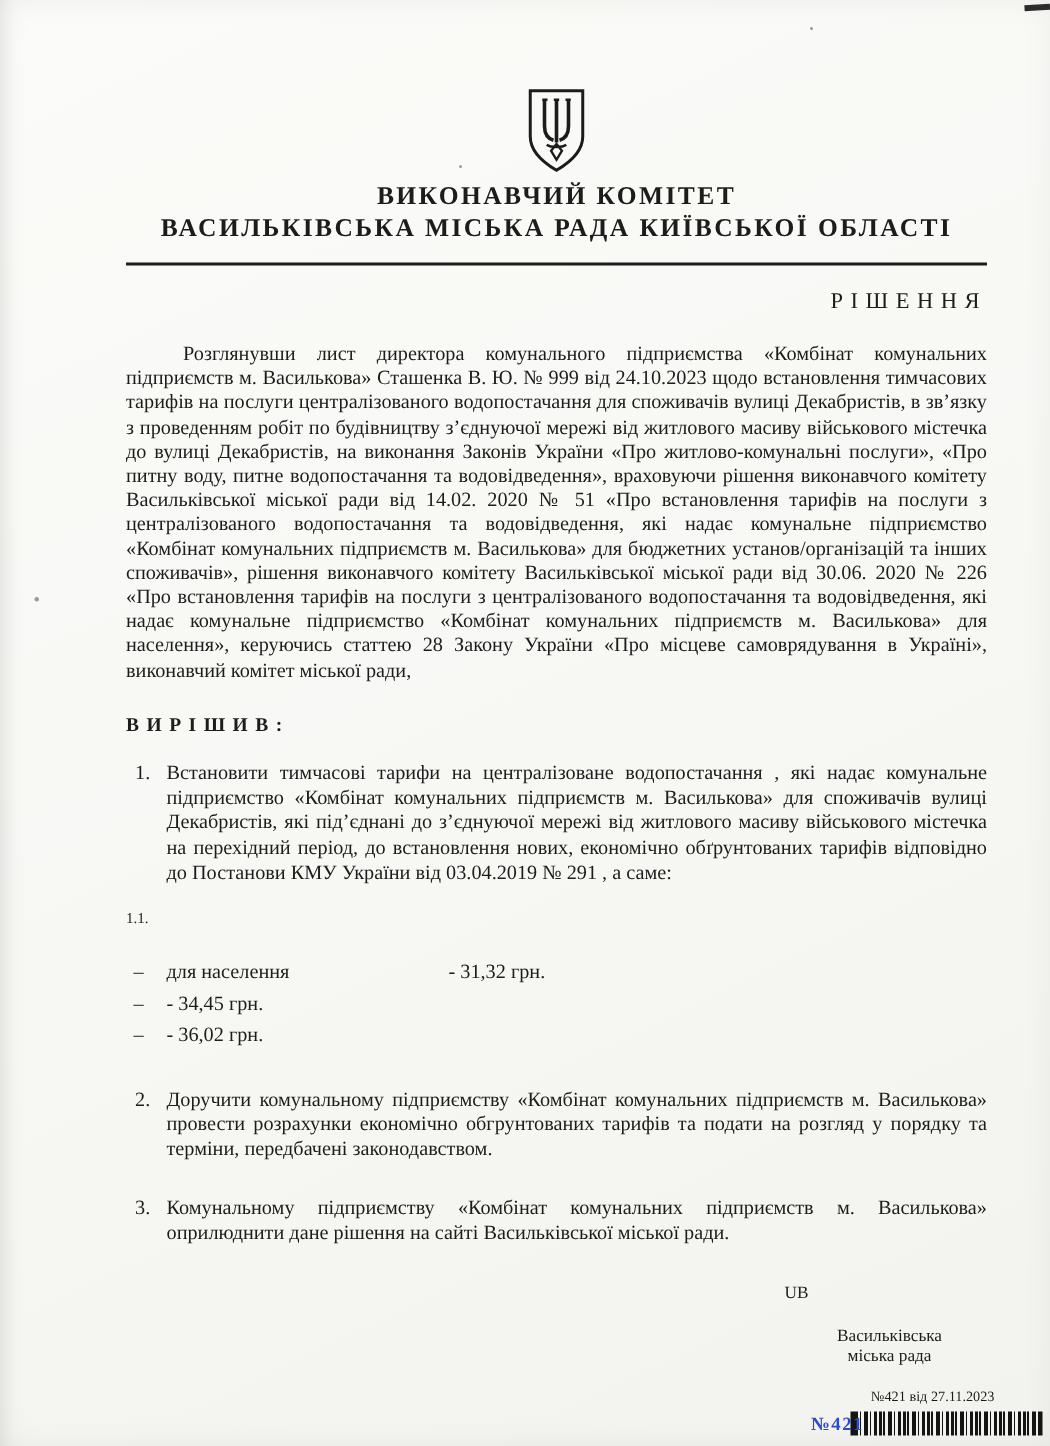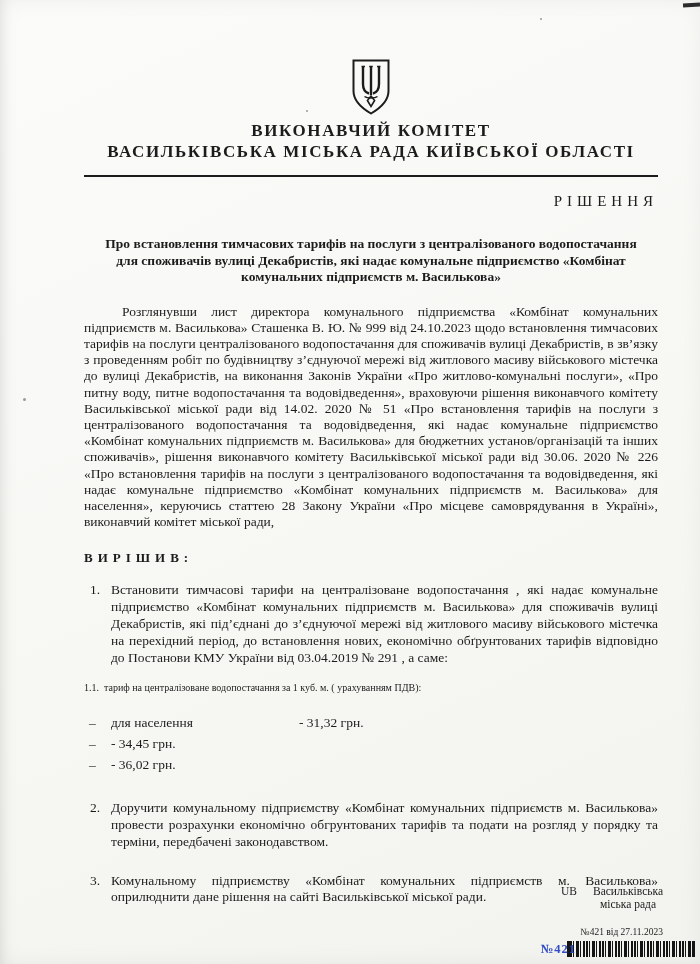--- a/index.html
+++ b/index.html
@@ -38,21 +38,21 @@
   .item .txt{flex:1;text-align:justify;}
   .sub-item{display:flex;margin-top:14px;font-size:10px;line-height:16.8px;}
   .sub-item .num{margin-right:5px;}
   .tariff-list{margin-top:15px;font-size:13.5px;}
   .tariff-row{display:flex;line-height:21px;}
   .tariff-row .dash{flex:none;width:27px;padding-left:5px;box-sizing:border-box;}
   .tariff-row .lbl{flex:none;width:188px;}
   .item.second{margin-top:25px;}
   .item.third{margin-top:22px;}
   .stamp{position:absolute;right:5px;bottom:6px;width:172px;line-height:13px;}
-  .stamp-top{display:flex;justify-content:flex-end;gap:16px;margin-right:32px;font-size:11.5px;}
+  .stamp-top{display:flex;justify-content:flex-end;gap:16px;margin-right:32px;font-size:11.5px;flex-direction:column;}
   .stamp-org{text-align:center;}
   .stamp-reg{font-size:9.5px;text-align:right;margin:15px 32px 0 0;}
   .barcode-row{display:flex;align-items:center;justify-content:flex-end;margin-top:1px;height:18px;}
   .handwritten{
     color:#2f4cc6;font-weight:bold;font-size:12.5px;letter-spacing:1px;
     margin-right:-9px;position:relative;z-index:2;
   }
   .barcode{
     width:122px;height:16px;position:relative;z-index:1;
     border-left:3px solid #141414;border-right:3px solid #141414;
@@ -89,34 +89,32 @@
       </g>
     </svg>
 
     <div class="org-name">ВИКОНАВЧИЙ КОМІТЕТ</div>
     <div class="org-name">ВАСИЛЬКІВСЬКА МІСЬКА РАДА КИЇВСЬКОЇ ОБЛАСТІ</div>
 
     <div class="rule"></div>
 
     <div class="doc-type">РІШЕННЯ</div>
 
-    <div class="doc-title">Про встановлення тимчасових тарифів на послуги з централізованого водопостачання для споживачів вулиці Декабристів, які надає комунальне підприємство «Комбінат комунальних підприємств м. Василькова»</div>
 
     <p class="preamble">Розглянувши лист директора комунального підприємства «Комбінат комунальних підприємств м. Василькова» Сташенка В. Ю. № 999 від 24.10.2023 щодо встановлення тимчасових тарифів на послуги централізованого водопостачання для споживачів вулиці Декабристів, в зв’язку з проведенням робіт по будівництву з’єднуючої мережі від житлового масиву військового містечка до вулиці Декабристів, на виконання Законів України «Про житлово-комунальні послуги», «Про питну воду, питне водопостачання та водовідведення», враховуючи рішення виконавчого комітету Васильківської міської ради від 14.02. 2020 № 51 «Про встановлення тарифів на послуги з централізованого водопостачання та водовідведення, які надає комунальне підприємство «Комбінат комунальних підприємств м. Василькова» для бюджетних установ/організацій та інших споживачів», рішення виконавчого комітету Васильківської міської ради від 30.06. 2020 № 226 «Про встановлення тарифів на послуги з централізованого водопостачання та водовідведення, які надає комунальне підприємство «Комбінат комунальних підприємств м. Василькова» для населення», керуючись статтею 28 Закону України «Про місцеве самоврядування в Україні», виконавчий комітет міської ради,</p>
 
     <div class="resolved-heading">ВИРІШИВ:</div>
 
     <div class="item">
       <span class="num">1.</span>
       <div class="txt">Встановити тимчасові тарифи на централізоване водопостачання , які надає комунальне підприємство «Комбінат комунальних підприємств м. Василькова» для споживачів вулиці Декабристів, які під’єднані до з’єднуючої мережі від житлового масиву військового містечка на перехідний період, до встановлення нових, економічно обґрунтованих тарифів відповідно до Постанови КМУ України від 03.04.2019 № 291 , а саме:</div>
     </div>
 
     <div class="sub-item">
       <span class="num">1.1.</span>
-      <div>тариф на централізоване водопостачання за 1 куб. м. ( урахуванням ПДВ):</div>
     </div>
 
     <div class="tariff-list">
       <div class="tariff-row">
         <span class="dash">–</span>
         <span class="lbl">для населення</span>
         <span class="val">- 31,32 грн.</span>
       </div>
       <div class="tariff-row">
         <span class="dash">–</span>

